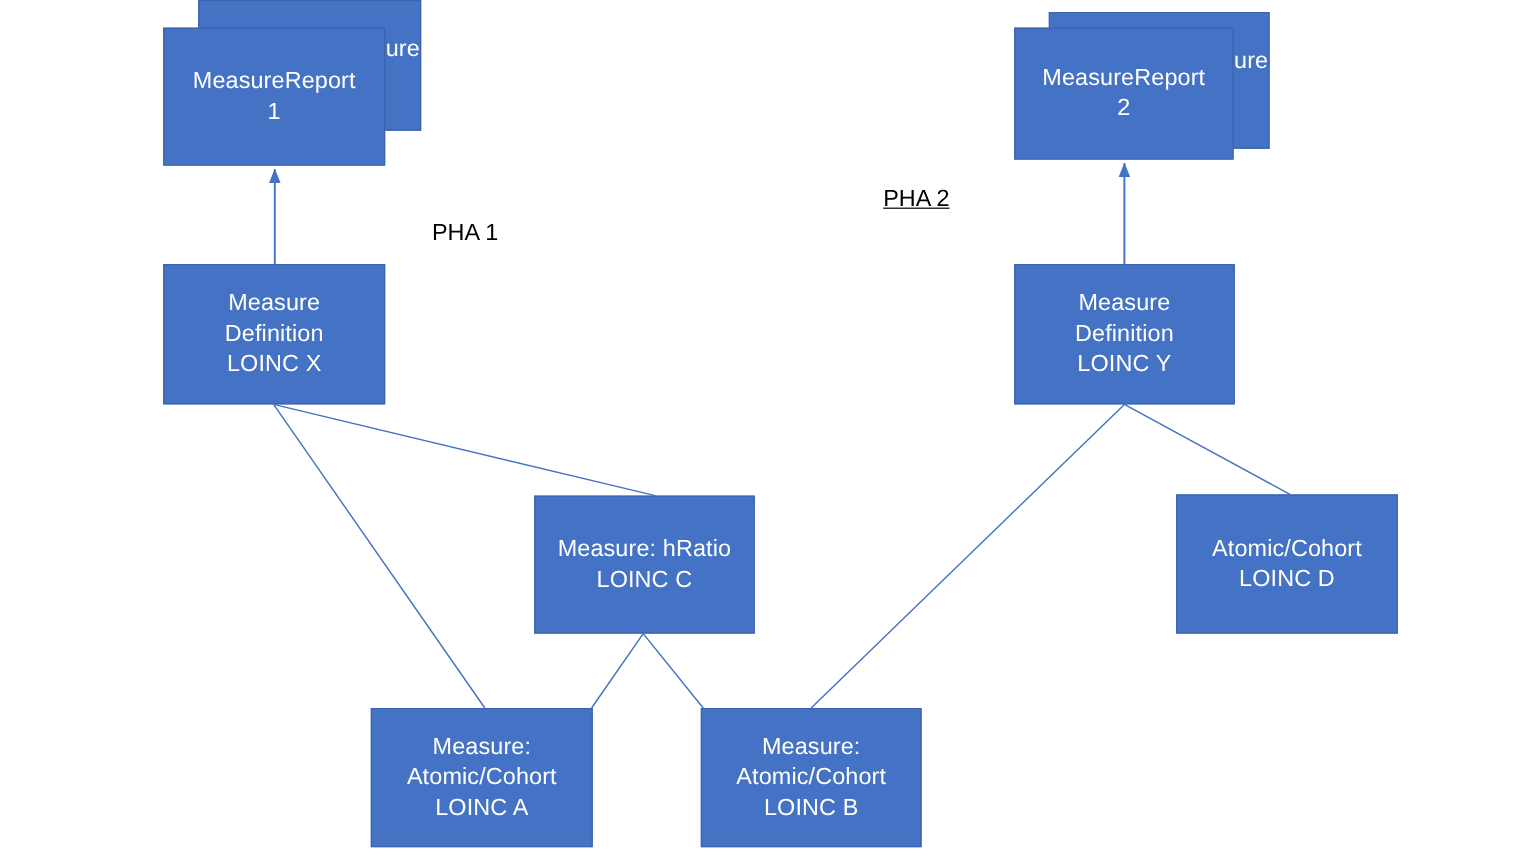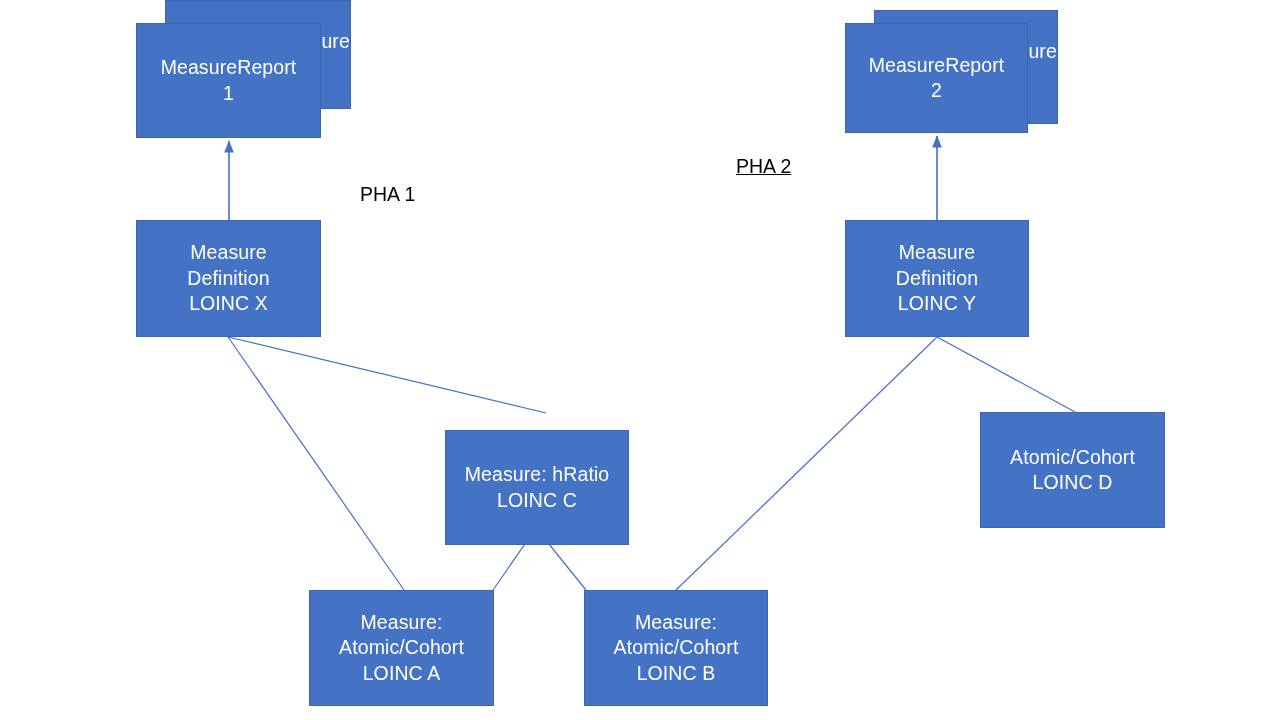--- a/index.html
+++ b/index.html
@@ -126,21 +126,21 @@
   </div>
 
   <div class="group-label" style="left:736px; top:155px;text-decoration:underline;">PHA 2</div>
 
   <div class="node" style="left:845px; top:220px; width:184px; height:117px;">
     <span>Measure
 Definition
 LOINC Y</span>
   </div>
 
-  <div class="node" style="left:445px; top:413px; width:184px; height:115px;margin-top:17px;">
+  <div class="node" style="left:445px; top:413px; width:184px; height:115px;">
     <span>Measure: hRatio
 LOINC C</span>
   </div>
 
   <div class="node" style="left:980px; top:412px; width:185px; height:116px;">
     <span>Atomic/Cohort
 LOINC D</span>
   </div>
 
   <div class="node" style="left:309px; top:590px; width:185px; height:116px;">

